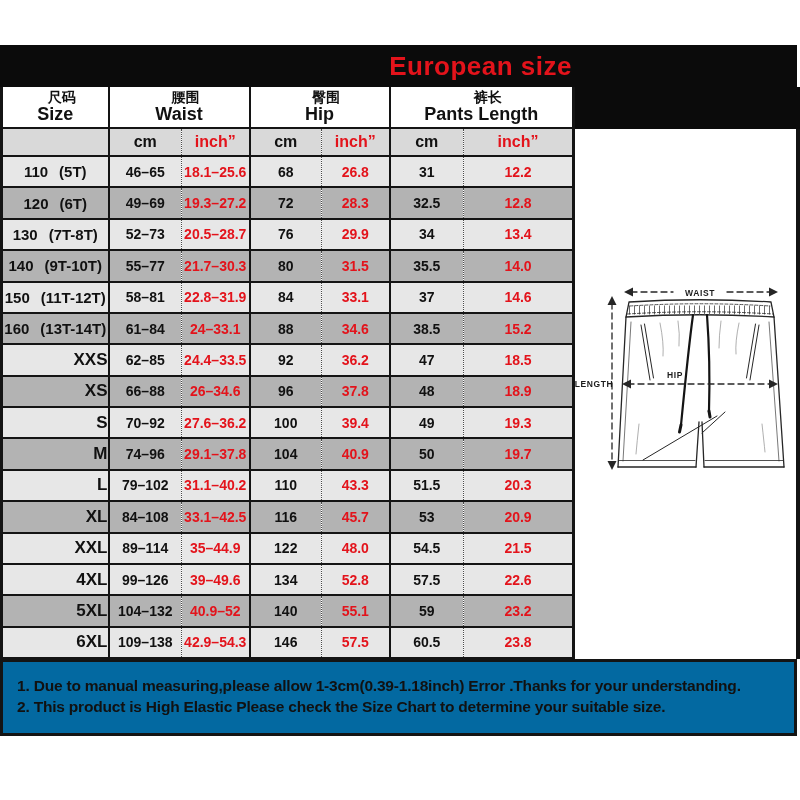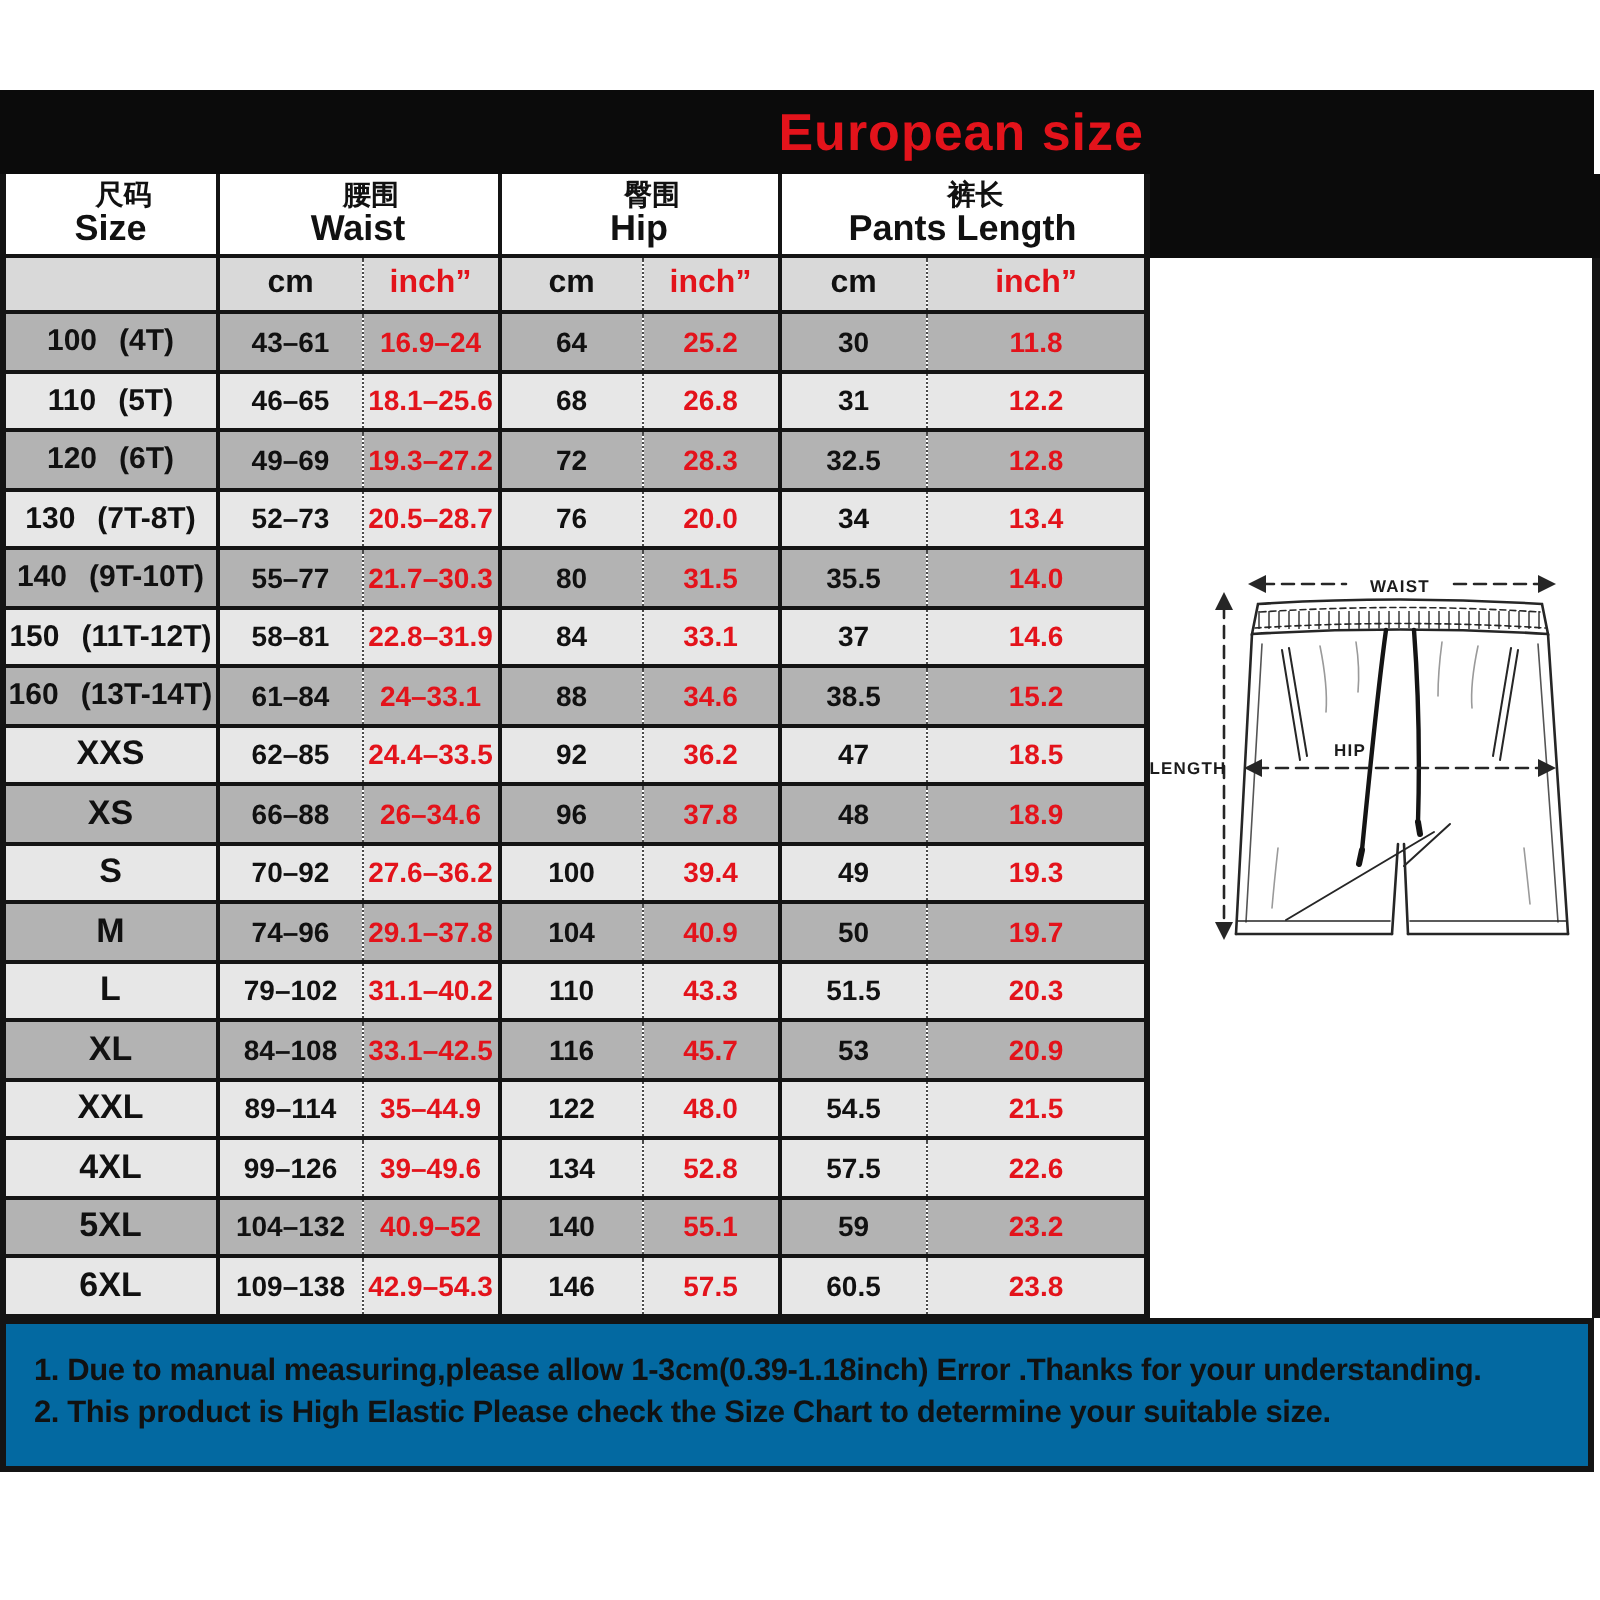--- a/index.html
+++ b/index.html
@@ -36,21 +36,21 @@
   tbody td{height:26px;font-size:14px;}
   td.in{color:var(--red,#e3131b);}
   tr.dark{background:var(--rowdark,#b3b3b3);}
   tr.light{background:var(--rowlight,#e7e7e7);}
   .v-solid{border-left:2px solid #141414;}
   .v-dot{border-left:1px dotted #4a4a4a;}
   .size-cell{font-size:15px;}
   .size-cell .sz{display:inline-block;}
   .size-cell .tag{display:inline-block;margin-left:11px;}
   .size-cell .tag:empty{margin-left:0;}
-  tr.adult .size-cell{font-size:17px;}
+  tr.adult .size-cell{font-size:17px;text-align:right;}
 
   
   .right-col{width:225px;display:flex;flex-direction:column;}
   .right-black{height:42px;background:var(--band,#0b0b0b);}
   .panel{
     flex:1;background:#fff;border-right:4px solid #141414;position:relative;
   }
   .panel svg{display:block;}
   .measure-label{font-size:8.5px;font-weight:bold;fill:#1c1c1c;letter-spacing:.6px;}
 
@@ -108,31 +108,20 @@
             <th></th>
             <th class="unit-cm v-solid">cm</th>
             <th class="unit-in v-dot">inch”</th>
             <th class="unit-cm v-solid">cm</th>
             <th class="unit-in v-dot">inch”</th>
             <th class="unit-cm v-solid">cm</th>
             <th class="unit-in v-dot">inch”</th>
           </tr>
         </thead>
         <tbody>
-        <tr class="dark">
-          <td class="size-cell">
-            <span class="sz">100</span><span class="tag">(4T)</span>
-          </td>
-          <td class="cm v-solid">43–61</td>
-          <td class="in v-dot">16.9–24</td>
-          <td class="cm v-solid">64</td>
-          <td class="in v-dot">25.2</td>
-          <td class="cm v-solid">30</td>
-          <td class="in v-dot">11.8</td>
-        </tr>
 
         <tr class="light">
           <td class="size-cell">
             <span class="sz">110</span><span class="tag">(5T)</span>
           </td>
           <td class="cm v-solid">46–65</td>
           <td class="in v-dot">18.1–25.6</td>
           <td class="cm v-solid">68</td>
           <td class="in v-dot">26.8</td>
           <td class="cm v-solid">31</td>
@@ -151,21 +140,21 @@
           <td class="in v-dot">12.8</td>
         </tr>
 
         <tr class="light">
           <td class="size-cell">
             <span class="sz">130</span><span class="tag">(7T-8T)</span>
           </td>
           <td class="cm v-solid">52–73</td>
           <td class="in v-dot">20.5–28.7</td>
           <td class="cm v-solid">76</td>
-          <td class="in v-dot">20.0</td>
+          <td class="in v-dot">29.9</td>
           <td class="cm v-solid">34</td>
           <td class="in v-dot">13.4</td>
         </tr>
 
         <tr class="dark">
           <td class="size-cell">
             <span class="sz">140</span><span class="tag">(9T-10T)</span>
           </td>
           <td class="cm v-solid">55–77</td>
           <td class="in v-dot">21.7–30.3</td>

